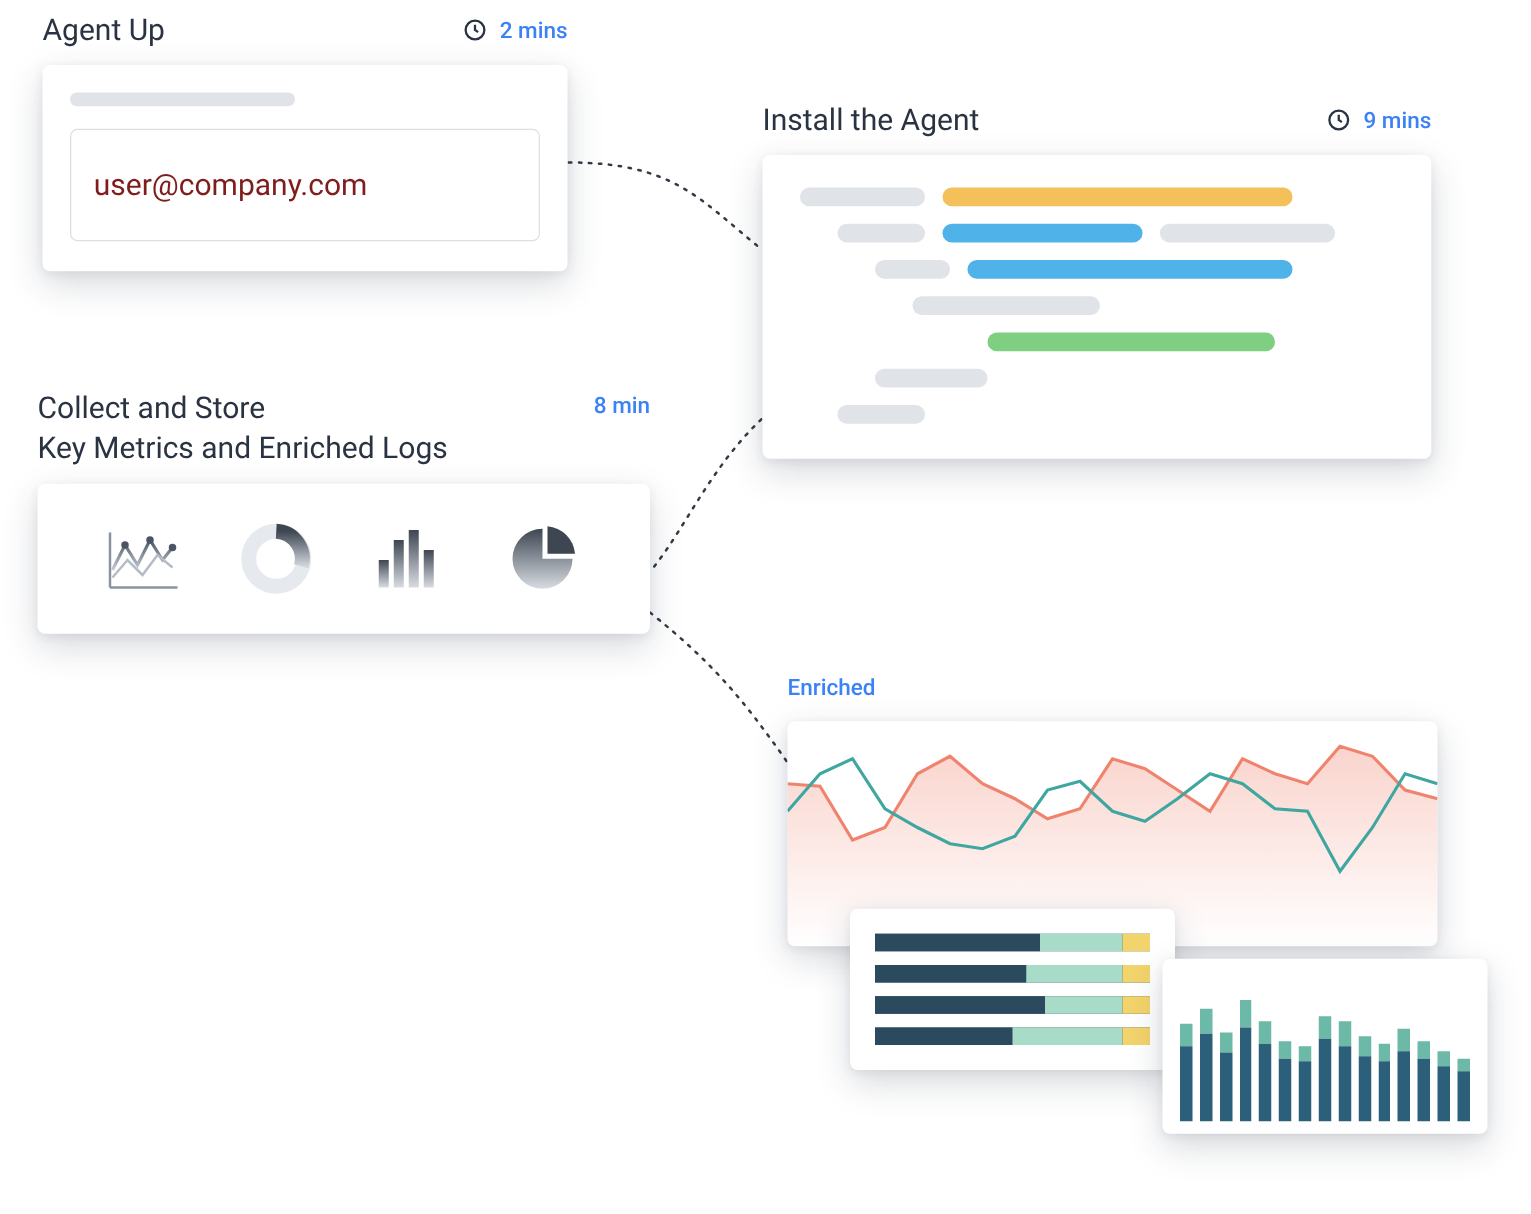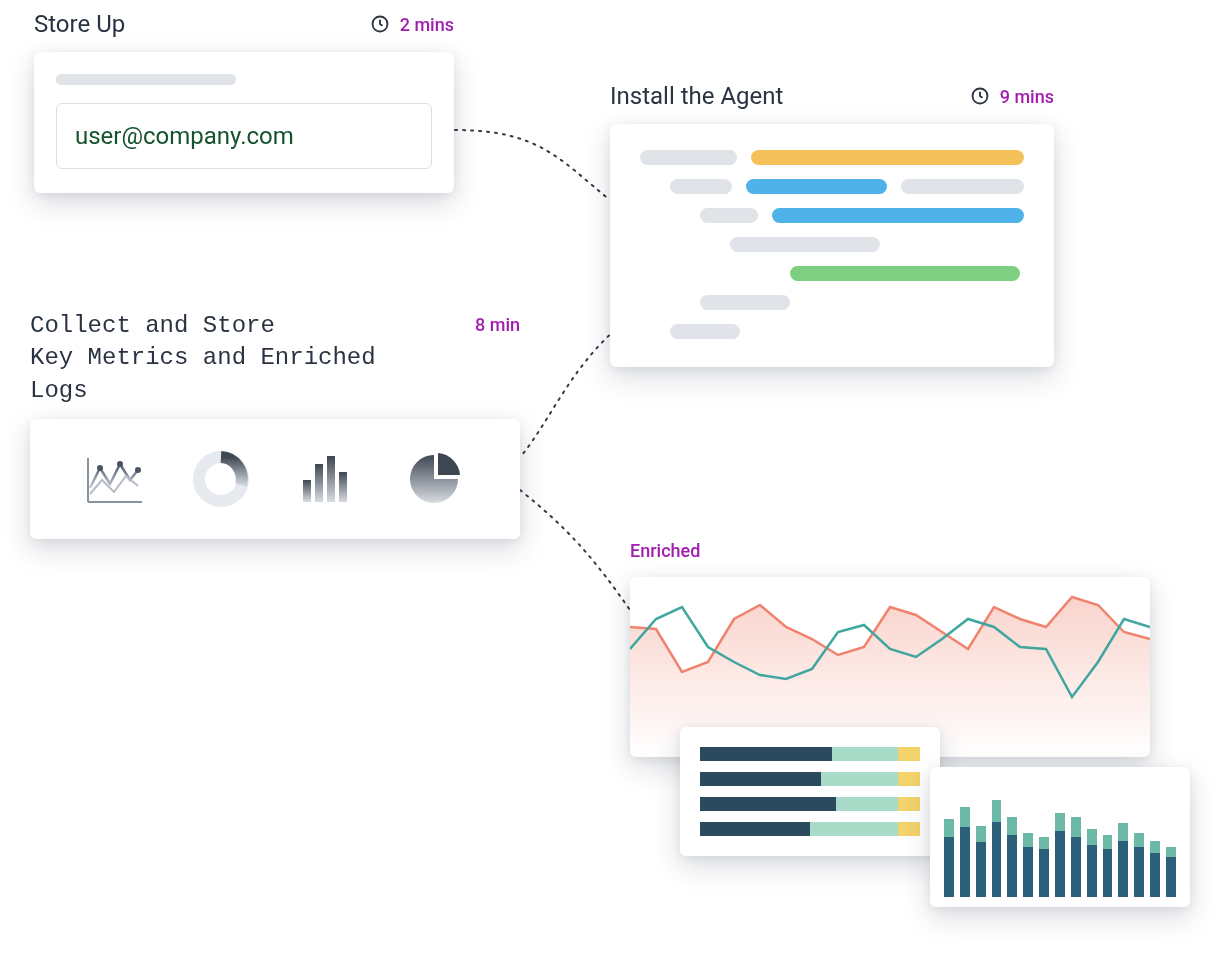--- a/index.html
+++ b/index.html
@@ -20,21 +20,21 @@
       font-size: 24px;
       font-weight: 400;
       color: #2a3342;
       line-height: 1.35;
     }
     .step-time {
       display: flex;
       align-items: center;
       gap: 10px;
       font-size: 18px;
-      color: #a21caf;
+      color: #3b82f6;
       font-weight: 500;
     }
     .card {
       background: #ffffff;
       border-radius: 6px;
       box-shadow: 0 10px 28px rgba(40,50,70,0.18), 0 2px 8px rgba(40,50,70,0.08);
     }
     
     .step1 {
       position: absolute;
@@ -48,30 +48,30 @@
     .placeholder-bar {
       height: 11px;
       background: #e0e3e8;
       border-radius: 6px;
       width: 180px;
       margin-bottom: 18px;
     }
     .email-box {
       border: 1px solid #dcdfe6;
       border-radius: 6px;
-      padding: 18px 18px;
+      padding: 30px 18px;
       font-size: 24px;
-      color: #14532d;
+      color: #7f1d1d;
     }
     
     .step2 {
       position: absolute;
       left: 610px;
       top: 80px;
-      width: 444px;
+      width: 535px;
     }
     .step2-card {
       padding: 26px 30px 28px 30px;
     }
     .code-row {
       display: flex;
       gap: 14px;
       margin-bottom: 14px;
     }
     .code-row:last-child { margin-bottom: 0; }
@@ -83,21 +83,21 @@
     .p-orange { background: #f4c05a; }
     .p-blue { background: #4fb3ea; }
     .p-green { background: #7fcf82; }
     
     .step3 {
       position: absolute;
       left: 30px;
       top: 310px;
       width: 490px;
     }
-    .step3 .step-title { max-width: 380px; font-family: Liberation Mono, monospace; }
+    .step3 .step-title { max-width: 380px; }
     .step3-card {
       padding: 30px 30px;
       display: flex;
       align-items: center;
       justify-content: space-around;
     }
     .metric-icon {
       width: 70px;
       height: 60px;
       display: flex;
@@ -172,21 +172,21 @@
 <body>
 
 <svg class="connectors">
   <path d="M 455 130 C 540 130 560 160 610 200" stroke="#333a46" stroke-width="2" fill="none" stroke-dasharray="2 6" stroke-linecap="round"></path>
   <path d="M 615 330 C 570 370 550 420 522 455" stroke="#333a46" stroke-width="2" fill="none" stroke-dasharray="2 6" stroke-linecap="round"></path>
   <path d="M 520 490 C 570 530 595 560 630 610" stroke="#333a46" stroke-width="2" fill="none" stroke-dasharray="2 6" stroke-linecap="round"></path>
 </svg>
 
 <div class="step1">
   <div class="step-header">
-    <div class="step-title">Store Up</div>
+    <div class="step-title">Agent Up</div>
     <div class="step-time">
       <span class="clock-icon">
         <svg width="20" height="20" viewBox="0 0 24 24" fill="none" stroke="#2a3342" stroke-width="2.2">
             <circle cx="12" cy="12" r="9"></circle>
             <path d="M12 7v5l3 2"></path>
           </svg>
       </span>
       <span>2 mins</span>
     </div>
   </div>

